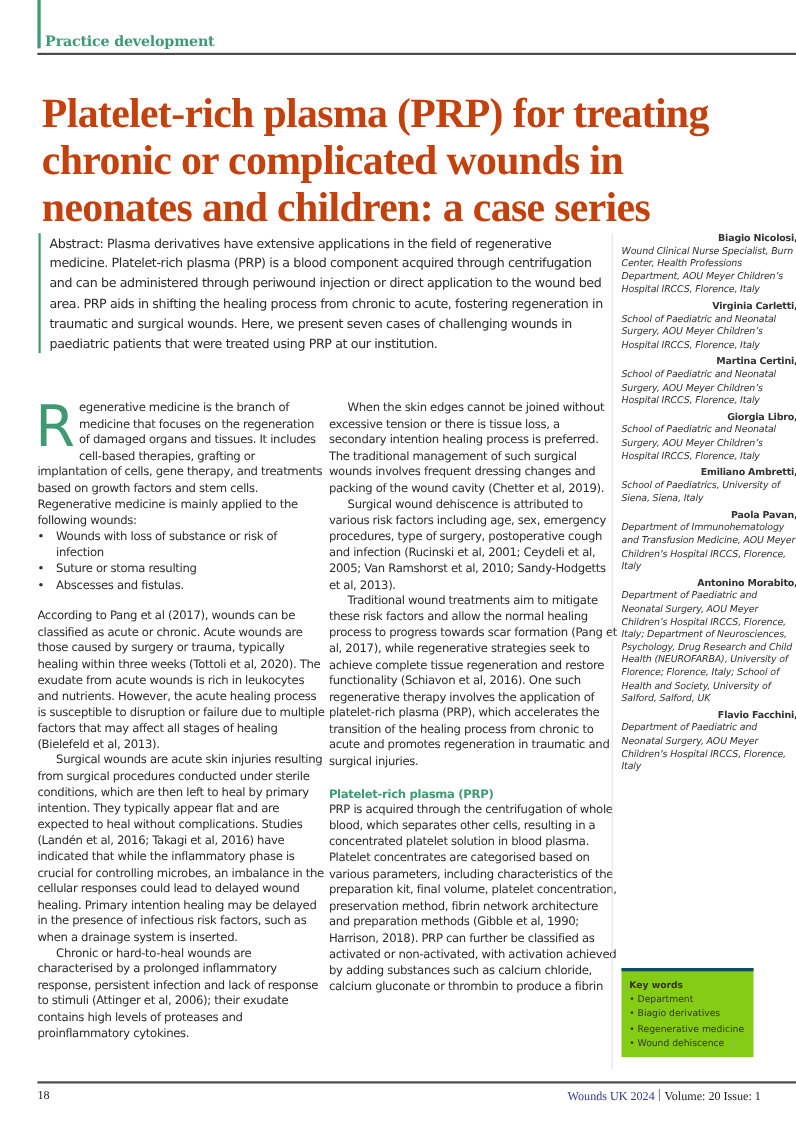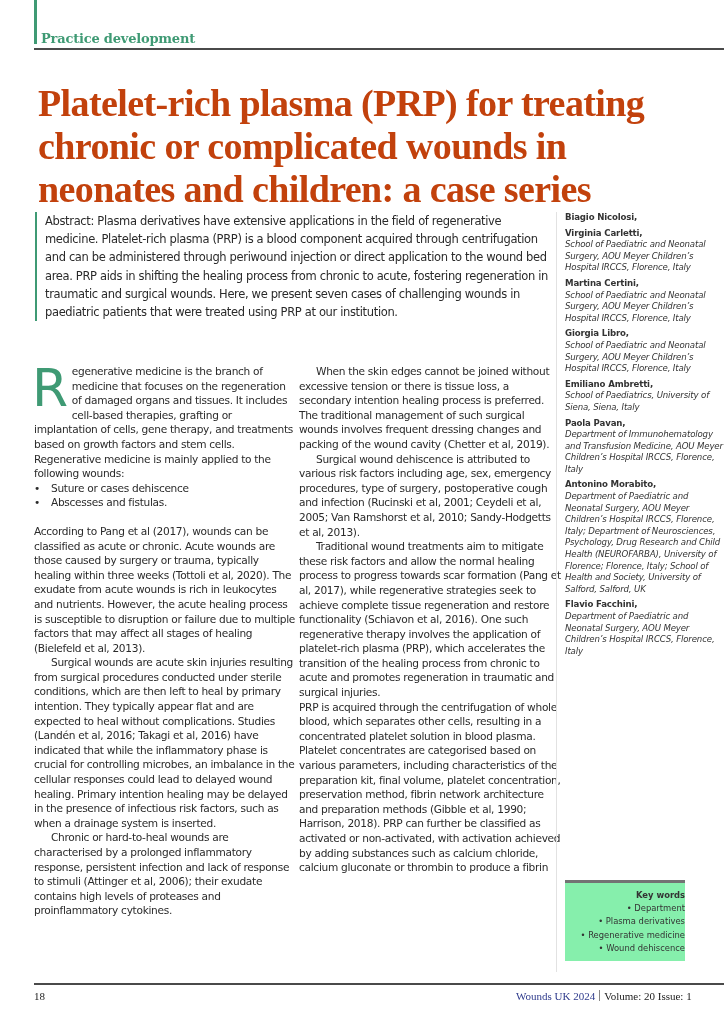--- a/index.html
+++ b/index.html
@@ -24,24 +24,24 @@
   .dropcap { float:left; font-family:"DejaVu Sans", sans-serif; font-size:52px; line-height:44px;
          color:#3f9a74; margin:2px 4px 0 -2px; font-weight:normal; }
   .bullets { list-style:none; margin:0; padding:0; }
   .bullets li { position:relative; padding-left:17px; }
   .bullets li::before { content:"•"; position:absolute; left:0; }
   .gap { height:14px; }
   .subhead { color:#3f9a74; font-weight:bold; margin-top:15px !important; }
   .sidebar { position:absolute; left:556px; top:212px; width:168px; height:760px;
          border-left:1px solid #e2e2e2; }
   .author { padding-left:8px; margin-bottom:4px; font-size:8.6px; line-height:11.6px; color:#333; letter-spacing:-0.15px; }
-  .author .name { font-weight:bold; display:block; }
+  .author .name { font-weight:bold; display:block;text-align:right; }
   .author .aff { font-style:italic; display:block; }
-  .keywords { position:absolute; left:565px; top:880px; width:113px; background:#86efac;
-         border-top:3px solid #737373; padding:6px 0 6px 7px; font-size:8.4px; line-height:13.2px; color:#333;text-align:right; }
+  .keywords { position:absolute; left:565px; top:880px; width:113px; background:#84cc16;
+         border-top:3px solid #0c4a6e; padding:6px 0 6px 7px; font-size:8.4px; line-height:13.2px; color:#333; }
   .keywords .kw-title { font-weight:bold; }
   .keywords ul { list-style:none; margin:0; padding:0; }
   .keywords li::before { content:"• "; }
   .footer-rule { position:absolute; left:34px; top:983px; width:690px; height:2px; background:#4a4a4a; }
   .page-num { position:absolute; left:34px; top:990px; font-family:"Liberation Serif", serif; font-size:11px; color:#222; }
   .footer-right { position:absolute; left:516px; top:990px; font-family:"Liberation Serif", serif; font-size:11px; }
   .journal { color:#2e3a8c; }
   .vol { color:#222;text-align:center; }
   .sep { display:inline-block; width:1px; height:11px; background:#888; margin:0 4px -1px 4px; }
 </style>
@@ -52,39 +52,42 @@
 <div class="section-label">Practice development</div>
 <div class="header-rule"></div>
 
 <h1 class="title">Platelet-rich plasma (PRP) for treating chronic or complicated wounds in neonates and children: a case series</h1>
 
 <div class="abstract">Abstract: Plasma derivatives have extensive applications in the field of regenerative medicine. Platelet-rich plasma (PRP) is a blood component acquired through centrifugation and can be administered through periwound injection or direct application to the wound bed area. PRP aids in shifting the healing process from chronic to acute, fostering regeneration in traumatic and surgical wounds. Here, we present seven cases of challenging wounds in paediatric patients that were treated using PRP at our institution.</div>
 
 <div class="col col1">
   <p><span class="dropcap">R</span><span>egenerative medicine is the branch of medicine that focuses on the regeneration of damaged organs and tissues. It includes cell-based therapies, grafting or implantation of cells, gene therapy, and treatments based on growth factors and stem cells. Regenerative medicine is mainly applied to the following wounds:</span></p>
   <ul class="bullets">
-    <li>Suture or cases dehiscence</li>
+    <li>Wounds with loss of substance or risk of infection</li>
+    <li>Suture or stoma resulting</li>
     <li>Abscesses and fistulas.</li>
   </ul>
   <div class="gap"></div>
   <p>According to Pang et al (2017), wounds can be classified as acute or chronic. Acute wounds are those caused by surgery or trauma, typically healing within three weeks (Tottoli et al, 2020). The exudate from acute wounds is rich in leukocytes and nutrients. However, the acute healing process is susceptible to disruption or failure due to multiple factors that may affect all stages of healing (Bielefeld et al, 2013).</p>
   <p class="indent">Surgical wounds are acute skin injuries resulting from surgical procedures conducted under sterile conditions, which are then left to heal by primary intention. They typically appear flat and are expected to heal without complications. Studies (Landén et al, 2016; Takagi et al, 2016) have indicated that while the inflammatory phase is crucial for controlling microbes, an imbalance in the cellular responses could lead to delayed wound healing. Primary intention healing may be delayed in the presence of infectious risk factors, such as when a drainage system is inserted.</p>
   <p class="indent">Chronic or hard-to-heal wounds are characterised by a prolonged inflammatory response, persistent infection and lack of response to stimuli (Attinger et al, 2006); their exudate contains high levels of proteases and proinflammatory cytokines.</p>
 </div>
 
 <div class="col col2">
   <p class="indent">When the skin edges cannot be joined without excessive tension or there is tissue loss, a secondary intention healing process is preferred. The traditional management of such surgical wounds involves frequent dressing changes and packing of the wound cavity (Chetter et al, 2019).</p>
   <p class="indent">Surgical wound dehiscence is attributed to various risk factors including age, sex, emergency procedures, type of surgery, postoperative cough and infection (Rucinski et al, 2001; Ceydeli et al, 2005; Van Ramshorst et al, 2010; Sandy-Hodgetts et al, 2013).</p>
   <p class="indent">Traditional wound treatments aim to mitigate these risk factors and allow the normal healing process to progress towards scar formation (Pang et al, 2017), while regenerative strategies seek to achieve complete tissue regeneration and restore functionality (Schiavon et al, 2016). One such regenerative therapy involves the application of platelet-rich plasma (PRP), which accelerates the transition of the healing process from chronic to acute and promotes regeneration in traumatic and surgical injuries.</p>
+  <p class="subhead">Platelet-rich plasma (PRP)</p>
   <p>PRP is acquired through the centrifugation of whole blood, which separates other cells, resulting in a concentrated platelet solution in blood plasma. Platelet concentrates are categorised based on various parameters, including characteristics of the preparation kit, final volume, platelet concentration, preservation method, fibrin network architecture and preparation methods (Gibble et al, 1990; Harrison, 2018). PRP can further be classified as activated or non-activated, with activation achieved by adding substances such as calcium chloride, calcium gluconate or thrombin to produce a fibrin</p>
 </div>
 
 <div class="sidebar">
   <div class="author">
     <span class="name">Biagio Nicolosi,</span>
+    <span class="aff">Wound Clinical Nurse Specialist, Burn Center, Health Professions Department, AOU Meyer Children’s Hospital IRCCS, Florence, Italy</span>
   </div>
   <div class="author">
     <span class="name">Virginia Carletti,</span>
     <span class="aff">School of Paediatric and Neonatal Surgery, AOU Meyer Children’s Hospital IRCCS, Florence, Italy</span>
   </div>
   <div class="author">
     <span class="name">Martina Certini,</span>
     <span class="aff">School of Paediatric and Neonatal Surgery, AOU Meyer Children’s Hospital IRCCS, Florence, Italy</span>
   </div>
   <div class="author">
@@ -106,21 +109,21 @@
   <div class="author">
     <span class="name">Flavio Facchini,</span>
     <span class="aff">Department of Paediatric and Neonatal Surgery, AOU Meyer Children’s Hospital IRCCS, Florence, Italy</span>
   </div>
 </div>
 
 <div class="keywords">
   <div class="kw-title">Key words</div>
   <ul>
     <li>Department</li>
-    <li>Plasma derivatives</li>
+    <li>Biagio derivatives</li>
     <li>Regenerative medicine</li>
     <li>Wound dehiscence</li>
   </ul>
 </div>
 
 <div class="footer-rule"></div>
 <div class="page-num">18</div>
 <div class="footer-right">
   <span class="journal">Wounds UK 2024</span><span class="sep"></span><span class="vol">Volume: 20 Issue: 1</span>
 </div>

